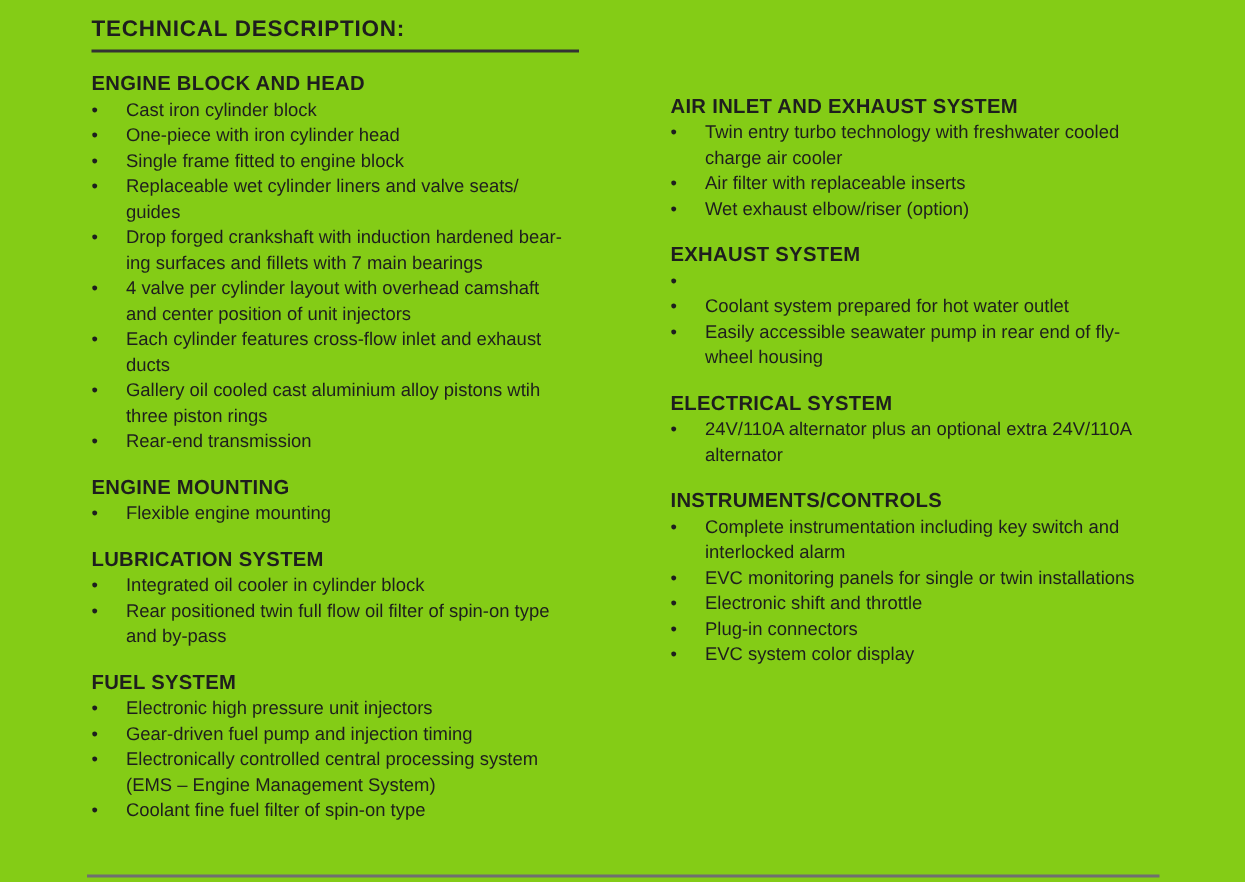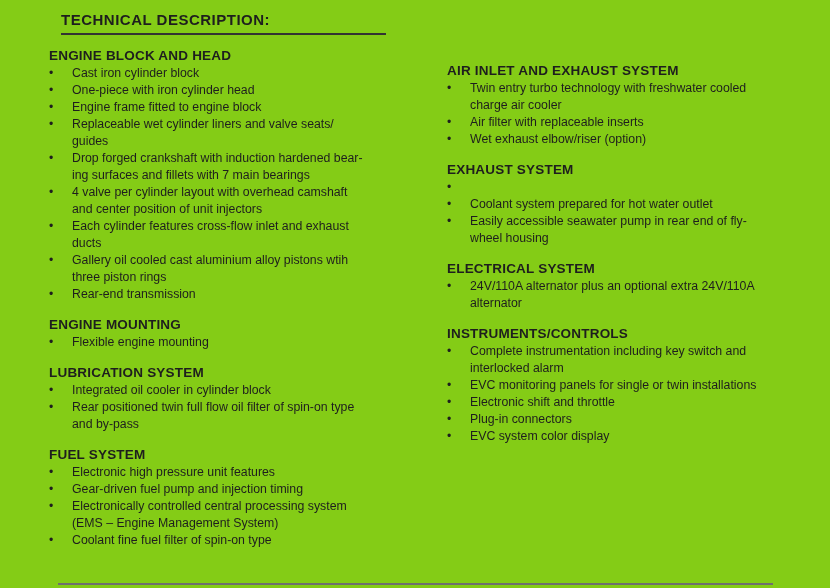--- a/index.html
+++ b/index.html
@@ -18,21 +18,21 @@
     top: 10px;
     width: 325px;
     font-size: 15px;
     font-weight: bold;
     letter-spacing: 0.5px;
     line-height: 20px;
     padding-bottom: 3px;
     border-bottom: 2px solid #333333;
   }
   .col { position: absolute; }
-  .col-left  { left: 49px;  top: 47px; width: 360px; }
+  .col-left  { left: 61px;  top: 47px; width: 360px; }
   .col-right { left: 447px; top: 62px; width: 370px; }
   .section + .section { margin-top: 13px; }
   .section-heading {
     font-size: 13.5px;
     font-weight: bold;
     line-height: 18px;
     letter-spacing: 0.2px;
     margin: 0;
   }
   .bullet-list { margin: 0; padding: 0; list-style: none; }
@@ -66,21 +66,21 @@
     <span class="text">Cast iron cylinder block</span>
   </li>
 
   <li class="item">
     <span class="bullet">•</span>
     <span class="text">One-piece with iron cylinder head</span>
   </li>
 
   <li class="item">
     <span class="bullet">•</span>
-    <span class="text">Engine frame fitted to engine block</span>
+    <span class="text">Single frame fitted to engine block</span>
   </li>
 
   <li class="item">
     <span class="bullet">•</span>
     <span class="text">Replaceable wet cylinder liners and valve seats/
 guides</span>
   </li>
 
   <li class="item">
     <span class="bullet">•</span>
@@ -137,21 +137,21 @@
 and by-pass</span>
   </li>
 </ul>
   </div>
 
   <div class="section">
     <h2 class="section-heading">FUEL SYSTEM</h2>
     <ul class="bullet-list">
   <li class="item">
     <span class="bullet">•</span>
-    <span class="text">Electronic high pressure unit features</span>
+    <span class="text">Electronic high pressure unit injectors</span>
   </li>
 
   <li class="item">
     <span class="bullet">•</span>
     <span class="text">Gear-driven fuel pump and injection timing</span>
   </li>
 
   <li class="item">
     <span class="bullet">•</span>
     <span class="text">Electronically controlled central processing system

